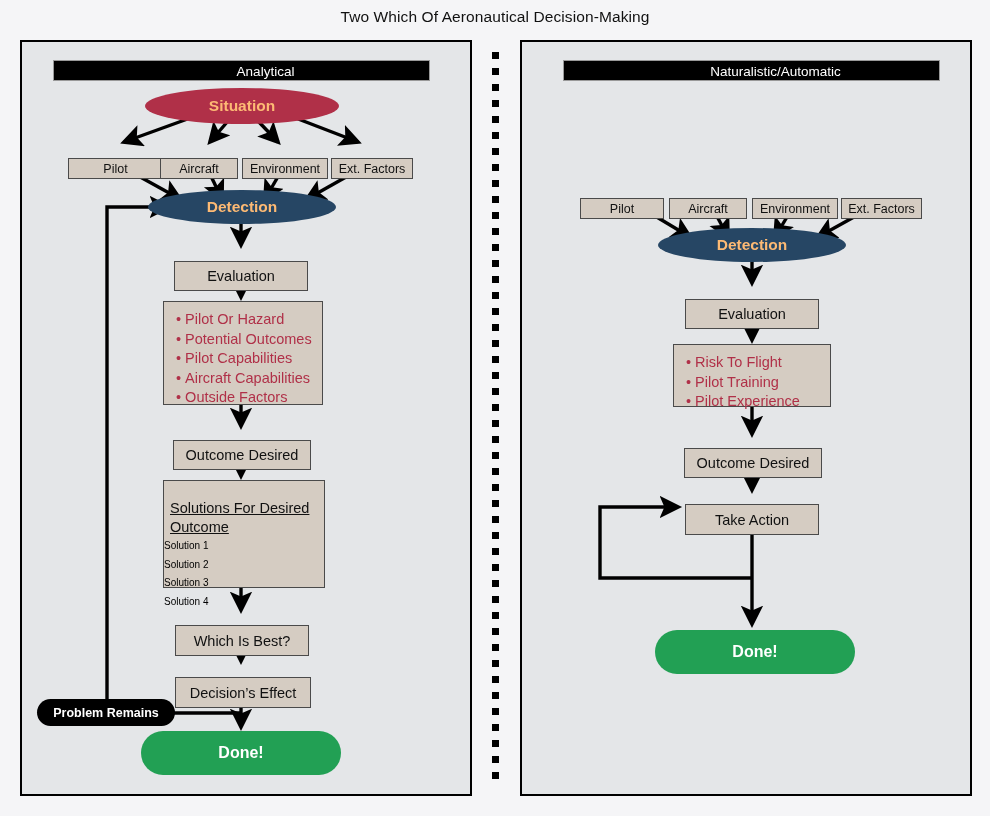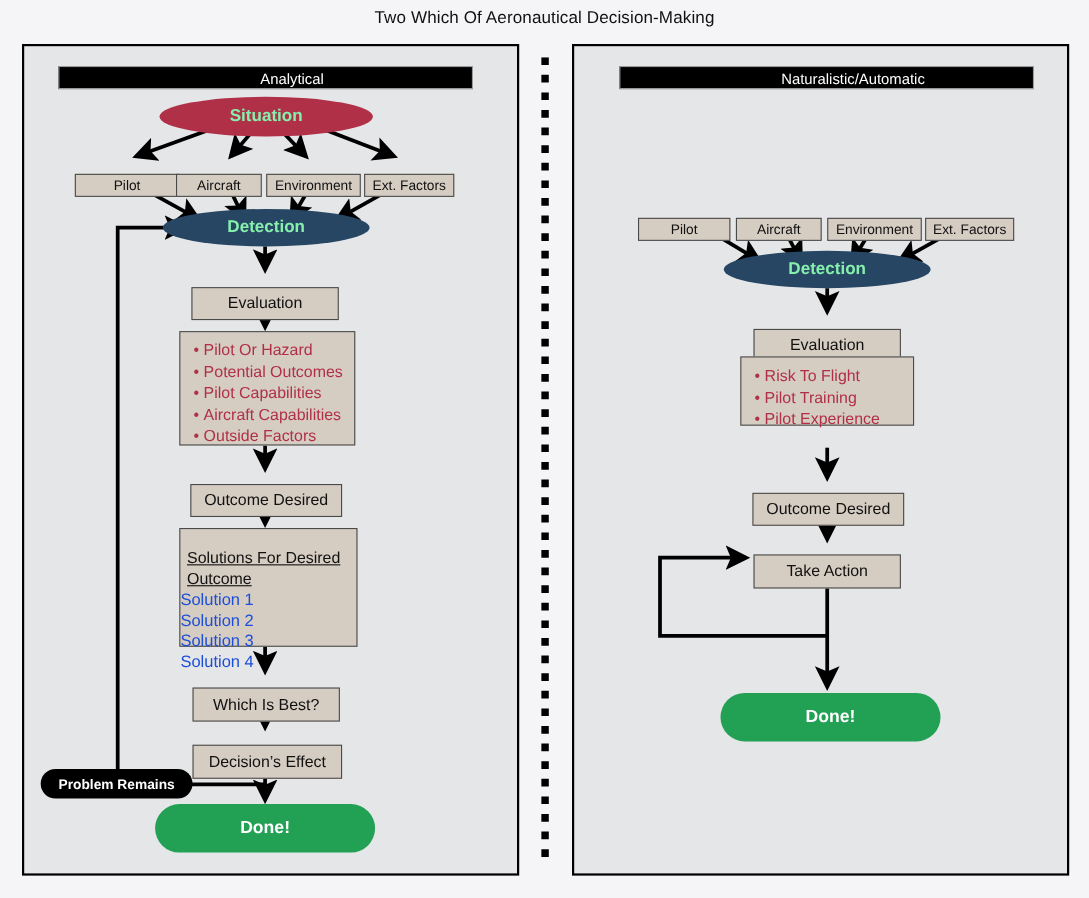--- a/index.html
+++ b/index.html
@@ -62,21 +62,21 @@
     background: #d5ccc2;
     border: 1.5px solid #4a4a4a;
     color: #111;
     font-size: 14.5px;
     margin-top: 12px;
   }
   .box.small { font-size: 12.5px; border-width: 1.2px; }
 
   .ellipse {
     border-radius: 50%;
-    color: #86efac;
+    color: #fdba74;
     font-size: 15.5px;
     font-weight: bold;
   }
   .ellipse.situation { background: #b03048; }
   .ellipse.detection { background: #264664; }
 
   .pill {
     border-radius: 999px;
     background: #000;
     color: #fff;
@@ -112,22 +112,22 @@
     padding-top: 18px;
   }
   .solbox .sol-title {
     font-size: 14.5px;
     color: #111;
     text-decoration: underline;
     line-height: 19px;
     padding: 0 6px;
   }
   .solbox .sol-item {
-    font-size: 15px;
-    color: #1d4ed8;
+    font-size: 10px;
+    color: #000000;
     line-height: 18.5px;
   }
 
   svg.wires {
     position: absolute;
     left: 0; top: 0;
     width: 990px; height: 816px;
     pointer-events: none;
   }
   .divider-dots {
@@ -249,21 +249,21 @@
 
   <div class="node box small" style="left:580px; top:186px; width:84px; height:21px;">Pilot</div>
   <div class="node box small" style="left:669px; top:186px; width:78px; height:21px;">Aircraft</div>
   <div class="node box small" style="left:752px; top:186px; width:86px; height:21px;">Environment</div>
   <div class="node box small" style="left:841px; top:186px; width:81px; height:21px;">Ext. Factors</div>
 
   <div class="node ellipse detection" style="left:658px; top:228px; width:188px; height:34px;">Detection</div>
 
   <div class="node box" style="left:685px; top:287px; width:134px; height:30px;">Evaluation</div>
 
-  <div class="listbox" style="left:673px; top:324px; width:158px; height:63px;">
+  <div class="listbox" style="left:673px; top:344px; width:158px; height:63px;">
     <div class="li">Risk To Flight</div>
     <div class="li">Pilot Training</div>
     <div class="li">Pilot Experience</div>
   </div>
 
   <div class="node box" style="left:684px; top:436px; width:138px; height:30px;">Outcome Desired</div>
 
   <div class="node box" style="left:685px; top:492px; width:134px; height:31px;">Take Action</div>
 
   <div class="node pill done" style="left:655px; top:630px; width:200px; height:44px;">Done!</div>

